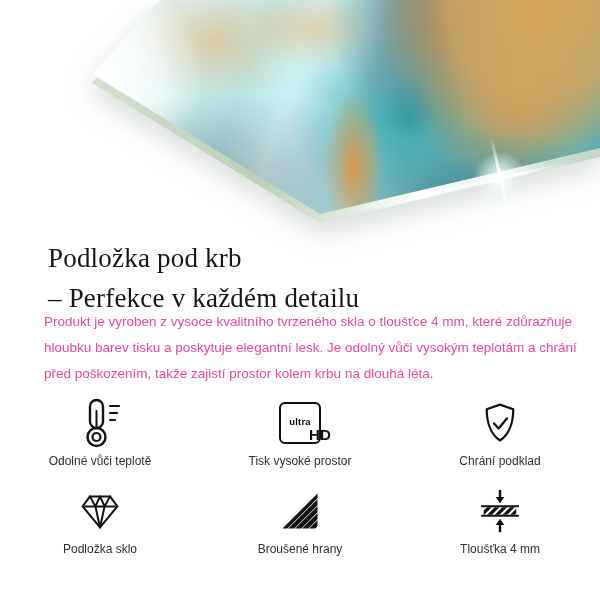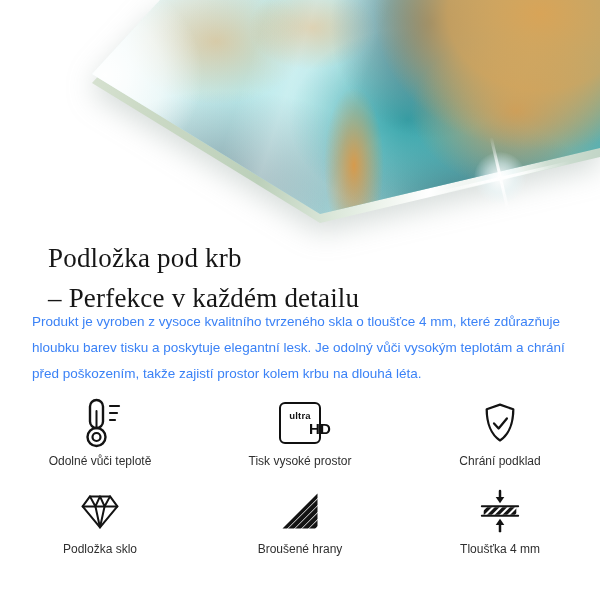--- a/index.html
+++ b/index.html
@@ -48,32 +48,32 @@
     background:linear-gradient(180deg, rgba(255,255,255,0) 0%, rgba(255,255,255,0.9) 40%, #ffffff 50%, rgba(255,255,255,0.9) 60%, rgba(255,255,255,0) 100%);
     transform:rotate(-13deg);filter:blur(0.4px);}
   
   h1{
     position:absolute;top:230px;left:40px;margin:8px;
     font-family:"Liberation Serif","DejaVu Serif",serif;
     font-weight:400;font-size:27px;line-height:40px;color:#161616;letter-spacing:0.2px;
   }
   h1 span{display:block;}
   .desc{
-    position:absolute;top:309px;left:32px;width:548px;margin:0;
-    font-size:13.5px;line-height:26px;color:#3b82f6;
+    position:absolute;top:309px;left:44px;width:548px;margin:0;
+    font-size:13.5px;line-height:26px;color:#ec4899;
   }
   
   .features{position:absolute;top:394px;left:0;width:600px;
     display:grid;grid-template-columns:repeat(3,1fr);row-gap:14px;}
   .cell{display:flex;flex-direction:column;align-items:center;}
   .icon-box{height:58px;display:flex;align-items:center;justify-content:center;}
   .feat-label{font-size:12px;color:#2f2f2f;margin-top:2px;white-space:nowrap;}
   svg.ic{stroke:#131313;fill:none;stroke-linecap:round;stroke-linejoin:round;}
   .uhd{width:38px;height:38px;border:2.5px solid #101010;border-radius:6px;
-    display:flex;flex-direction:column;align-items:center;justify-content:center;color:#101010;}
+    display:flex;flex-direction:column;align-items:center;justify-content:flex-end;color:#101010;}
   .uhd .t{font-size:9.5px;font-weight:700;line-height:10px;letter-spacing:0.2px;}
   .uhd .b{font-size:15px;font-weight:800;line-height:15px;letter-spacing:0.3px;padding-left:40px;}
 </style>
 </head>
 <body>
 
 <div class="hero">
   <div class="glass-wrap">
     <div class="glass-under"></div>
     <div class="glass-art"></div>

